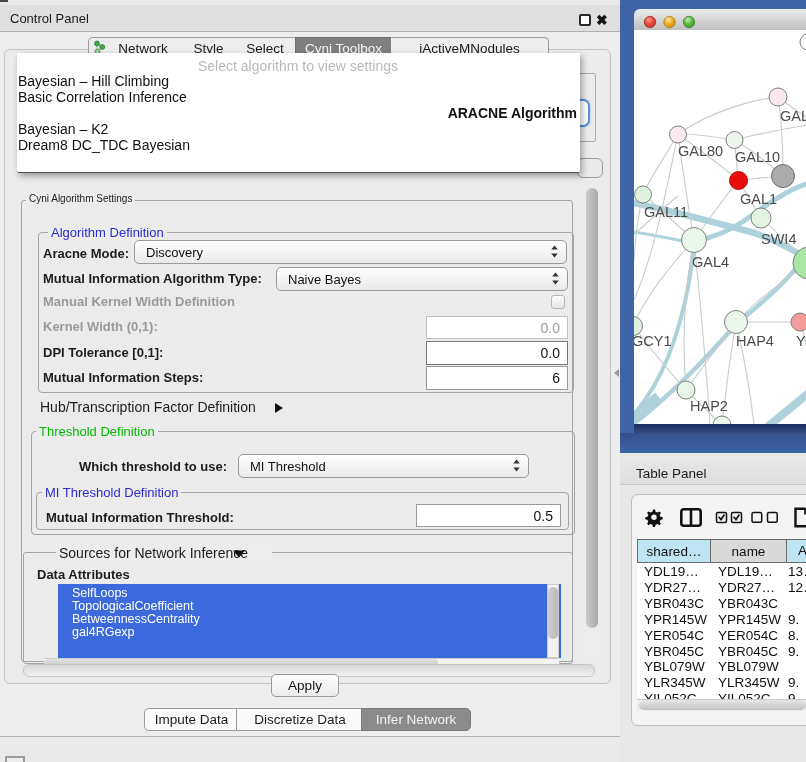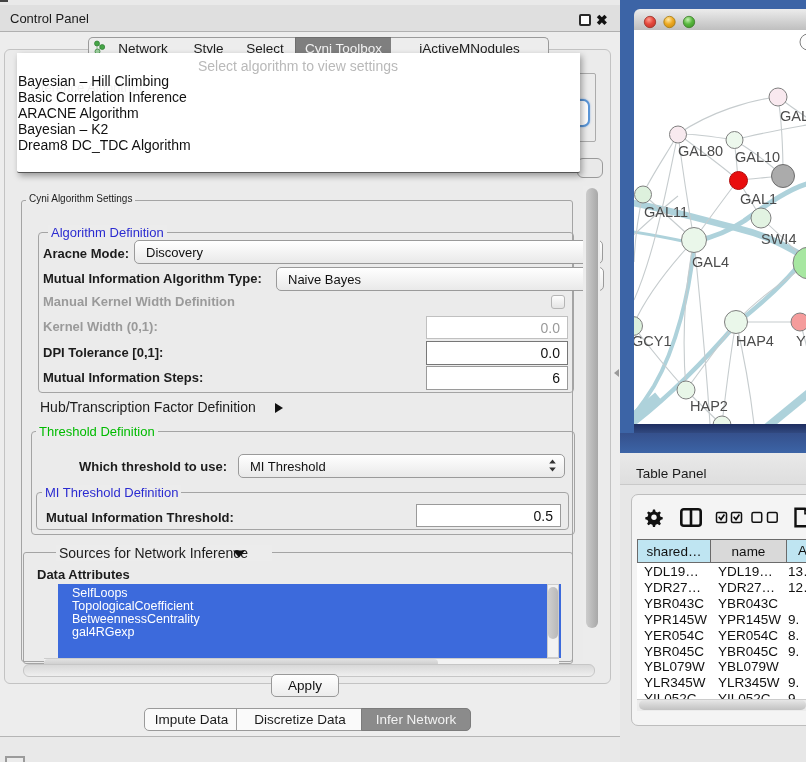--- a/index.html
+++ b/index.html
@@ -4,21 +4,21 @@
 <style>
   html,body{margin:0;padding:0;}
   body{width:806px;height:762px;position:relative;overflow:hidden;
        font-family:"Liberation Sans",sans-serif;background:#e9e9e9;}
   .abs{position:absolute;}
   .lbl{font-size:13px;font-weight:bold;color:#1c1c1c;}
   .glbl{font-size:13px;font-weight:bold;color:#9a9a9a;}
   .group{position:absolute;border:1px solid #a4a4a4;border-radius:4px;}
   .gtitle{position:absolute;background:#ececec;padding:0 3px;font-size:13px;}
   .combo{position:absolute;background:linear-gradient(#ffffff,#e9e9e9);
-         border:1px solid #9a9a9a;border-radius:5px;padding-left:36px;}
+         border:1px solid #9a9a9a;border-radius:5px;}
   .combo .tx{position:absolute;left:11px;top:4px;font-size:13px;color:#111;}
   .spin{position:absolute;right:7px;top:3px;width:9px;}
   .field{position:absolute;background:#fff;border:1px solid #9a9a9a;}
   .fval{position:absolute;right:7px;top:3px;font-size:14px;color:#111;}
 </style>
 </head>
 <body>
 
 <div class="abs" style="left:0;top:0;width:620px;height:762px;background:#e9e9e9;"></div>
 <div class="abs" style="left:0;top:0;width:8px;height:2px;background:#444;"></div>
@@ -146,23 +146,23 @@
 <div class="abs" style="left:5px;top:756px;width:16px;height:12px;border:2px solid #9b9b9b;background:#ececec;"></div>
 
 <div class="abs" style="left:614px;top:369px;width:0;height:0;border-top:4px solid transparent;border-bottom:4px solid transparent;border-right:5px solid #9a9a9a;"></div>
 
 <div class="abs" style="left:17px;top:53px;width:563px;height:119px;background:#fff;border-bottom:1px solid #555;border-radius:0 0 2px 2px;box-shadow:2px 3px 6px rgba(0,0,0,0.35);"></div>
 <div class="abs" style="left:30px;top:80px;font-size:13px;color:#f1f1f1;">Inference Algorithm</div>
 <div class="abs" style="left:198px;top:58px;font-size:14px;color:#b9b9b9;">Select algorithm to view settings</div>
 <div class="abs" style="left:17px;top:73px;width:560px;font-size:14px;color:#111;line-height:16px;padding-left:0;">
   <div style="padding-left:1px;">Bayesian – Hill Climbing</div>
   <div style="padding-left:1px;">Basic Correlation Inference</div>
-  <div style="padding-left:1px;font-weight:normal;">ARACNE Algorithm</div>
+  <div style="padding-left:1px;font-weight:bold;text-align:right;">ARACNE Algorithm</div>
   <div style="padding-left:1px;">Bayesian – K2</div>
-  <div style="padding-left:1px;">Dream8 DC_TDC Algorithm</div>
+  <div style="padding-left:1px;">Dream8 DC_TDC Bayesian</div>
 </div>
 
 <div class="abs" style="left:620px;top:0;width:186px;height:453px;background:#3c64a6;"></div>
 <div class="abs" style="left:620px;top:453px;width:186px;height:309px;background:#e7e7e7;"></div>
 
 <div class="abs" style="left:634px;top:9px;width:172px;height:21px;background:linear-gradient(#ececec,#bfbfbf);border-bottom:1px solid #8a8a8a;border-radius:6px 0 0 0;"></div>
 <svg class="abs" style="left:640px;top:15px;" width="60" height="14" viewBox="0 0 60 14">
   <defs>
     <radialGradient id="tlr" cx="0.4" cy="0.3" r="0.8">
         <stop offset="0" stop-color="#ff9c8f"></stop>

